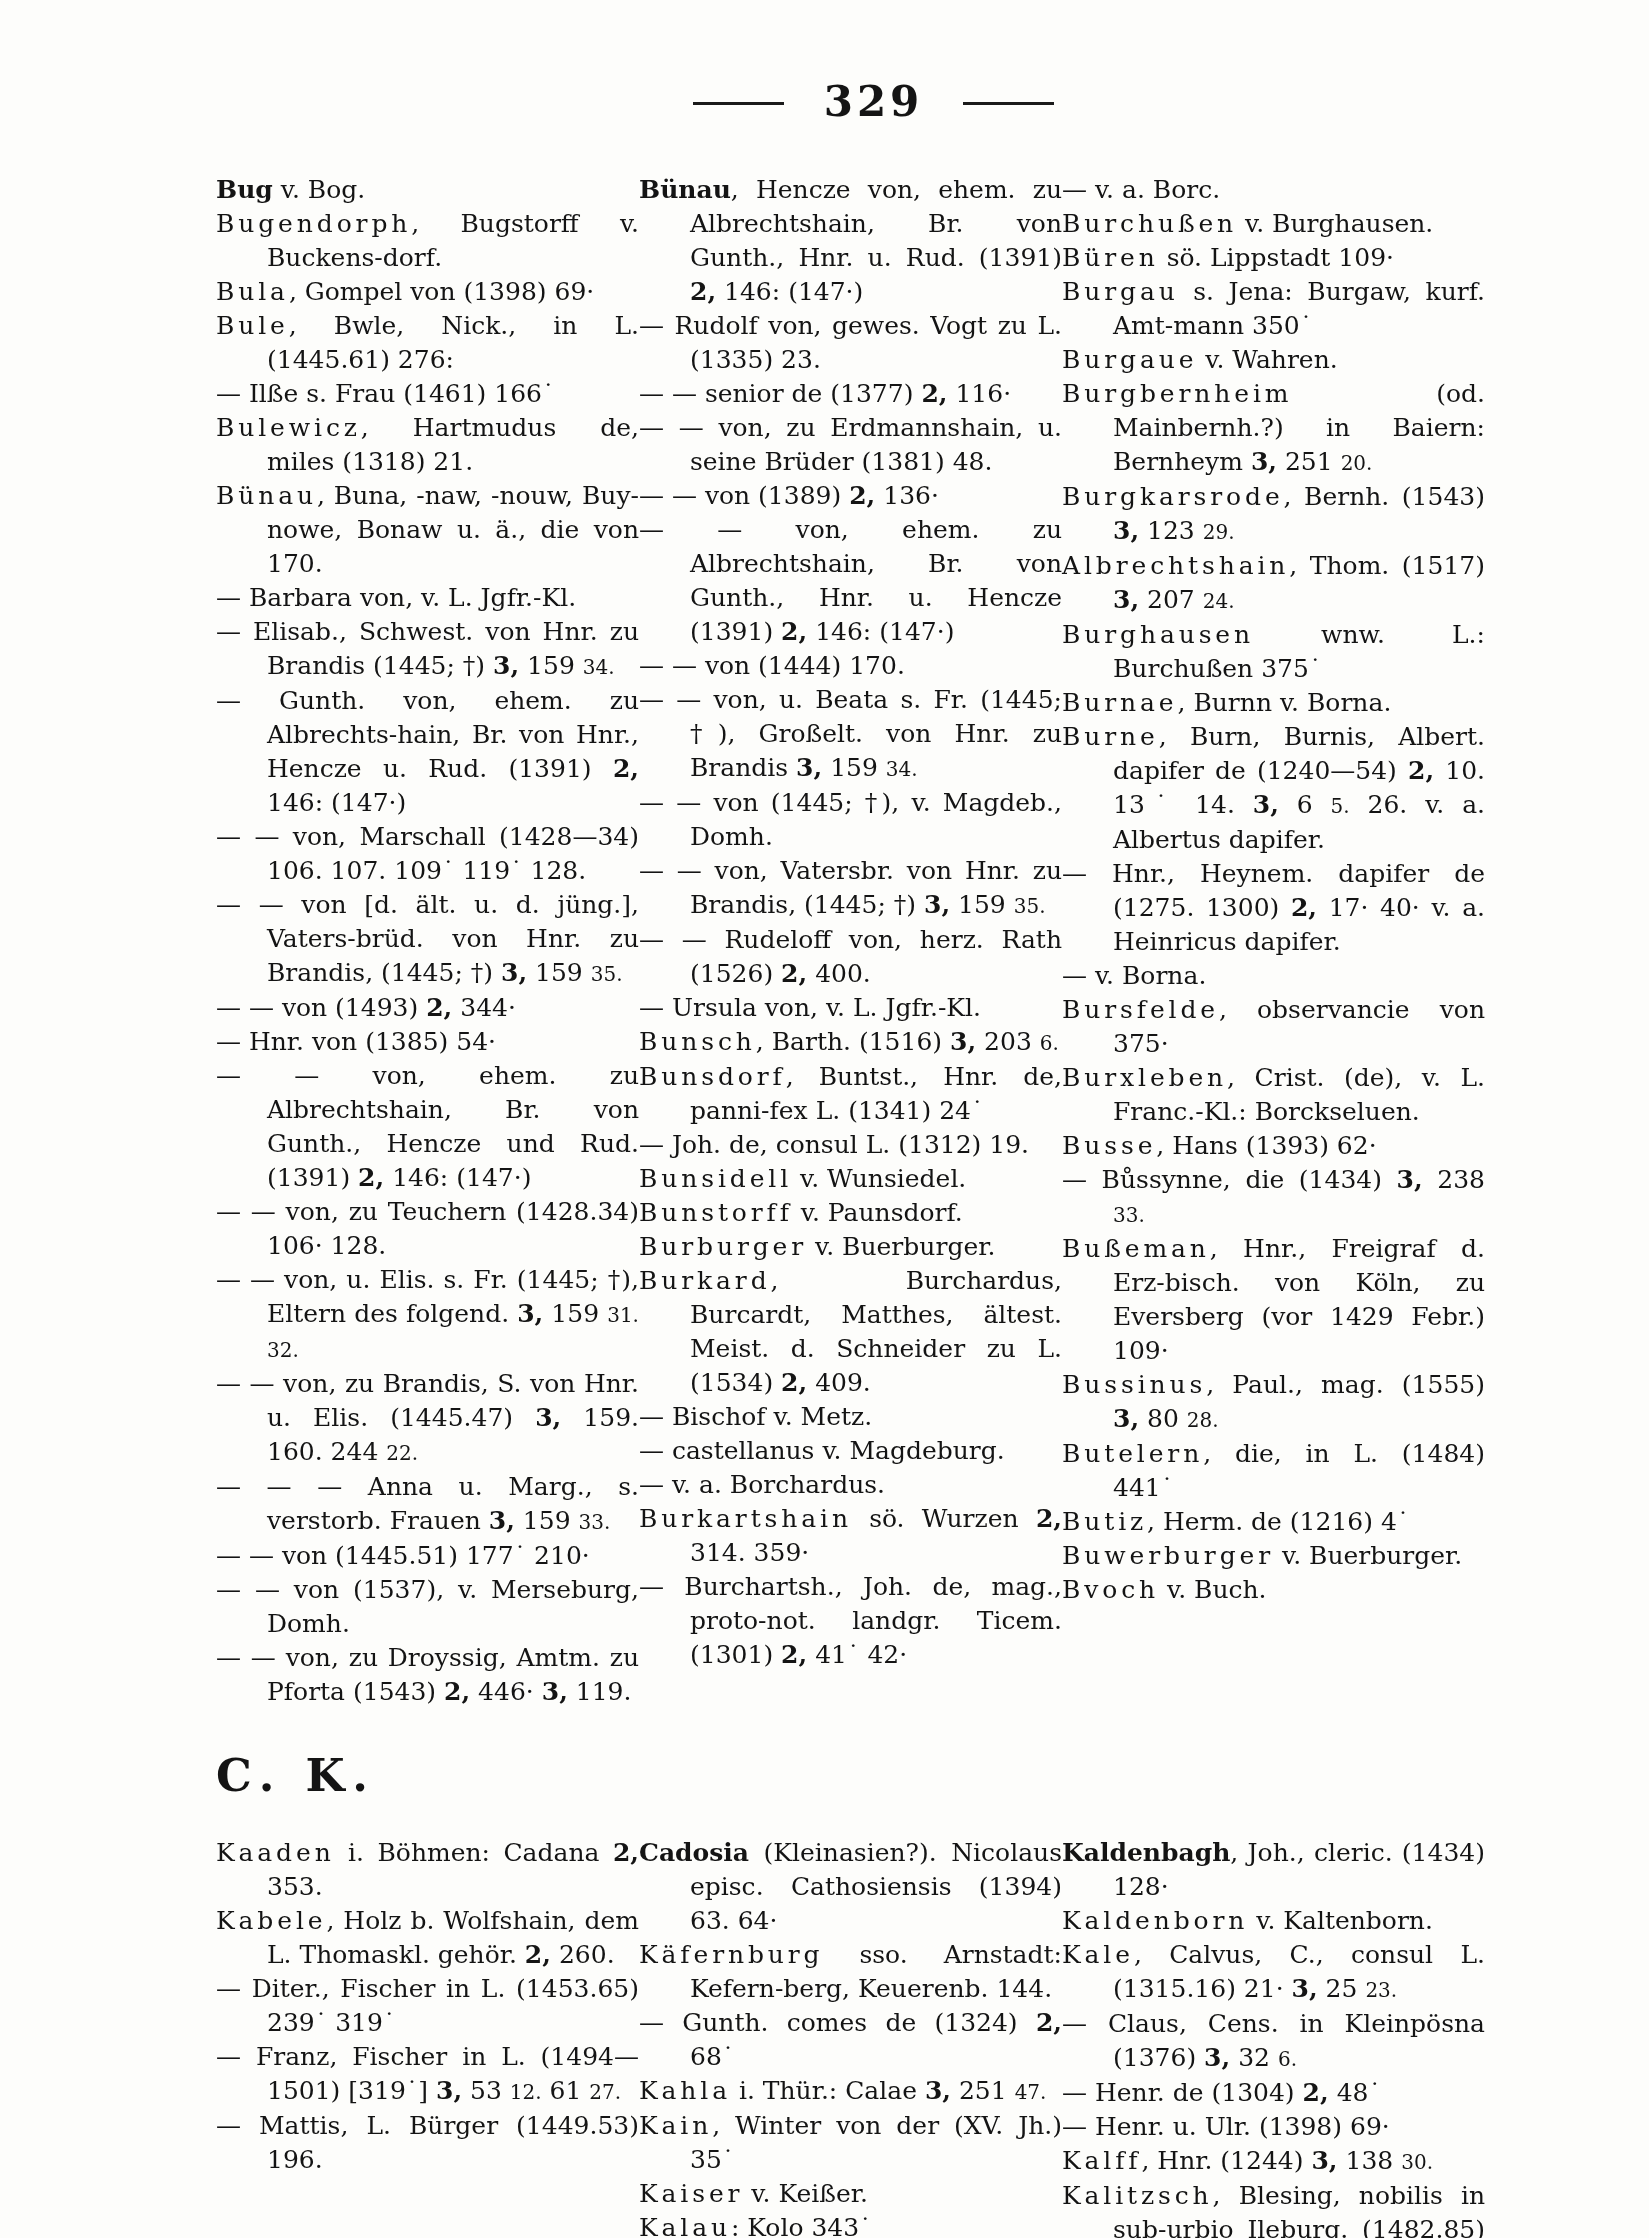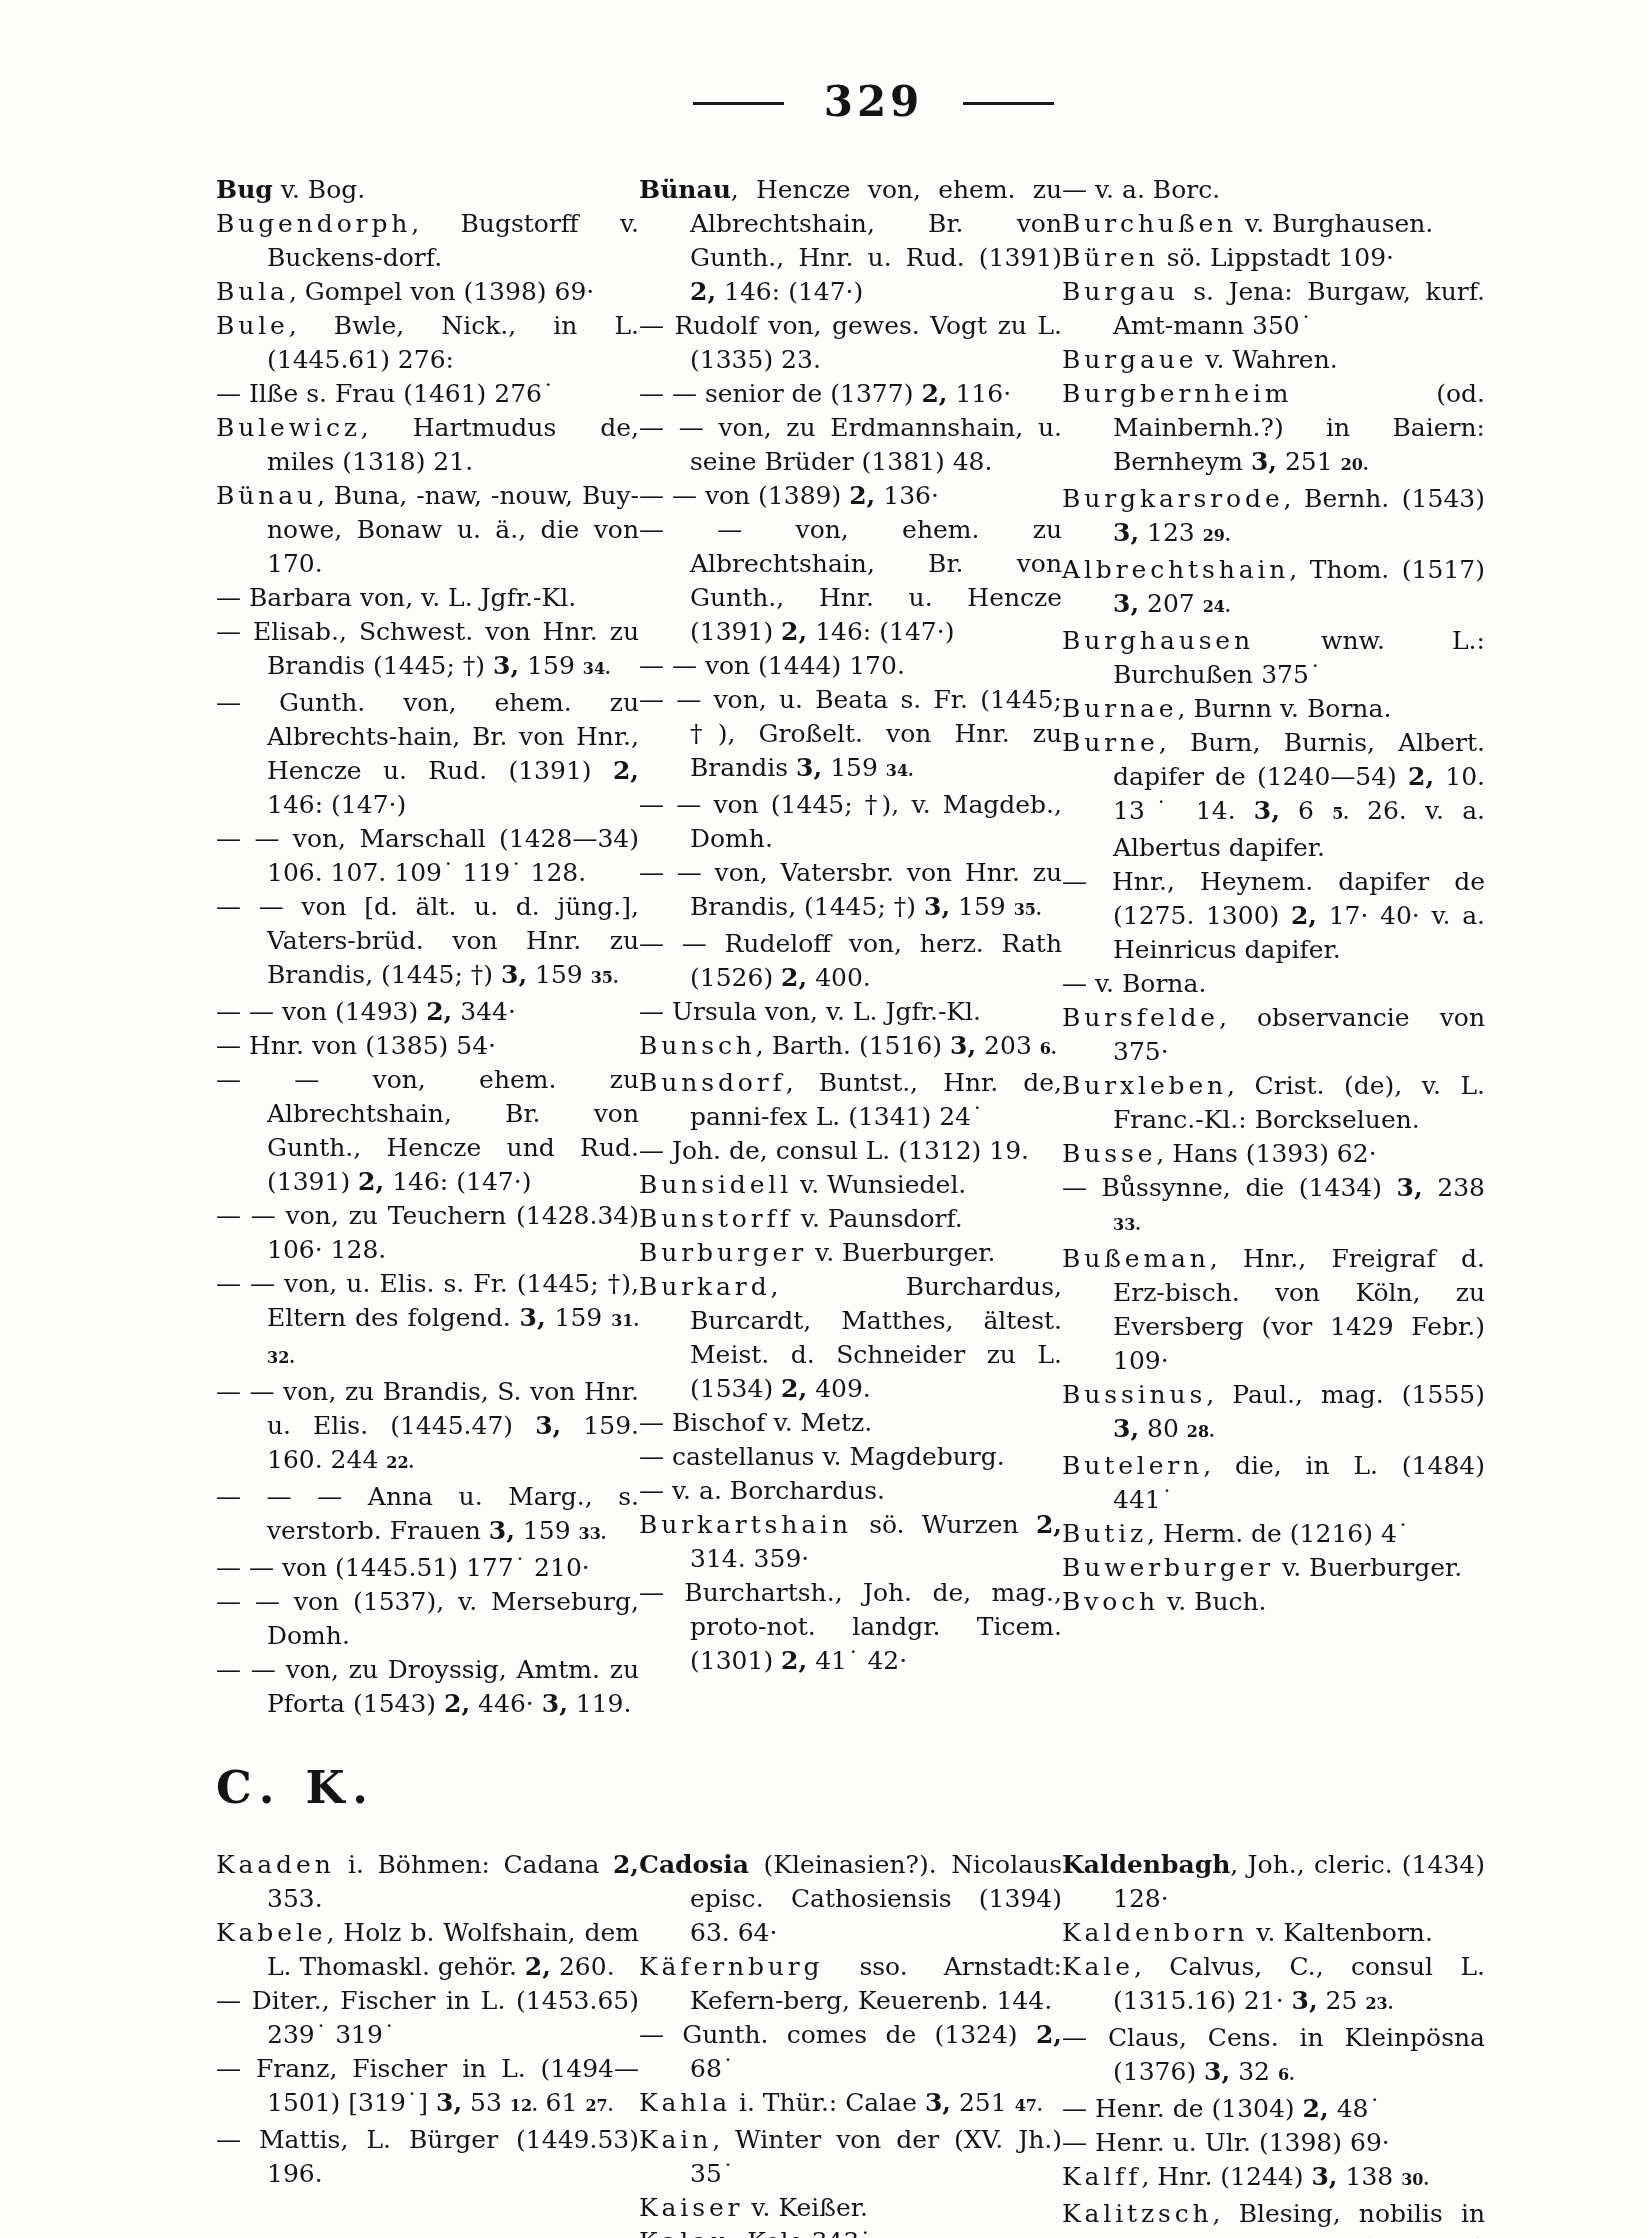--- a/index.html
+++ b/index.html
@@ -12,21 +12,21 @@
   .page{position:relative;width:1650px;height:2239px;border-radius:10px;}
   .content{padding:77px 119px 0 216px;}
   .header{text-align:center;white-space:nowrap;margin-bottom:47px;}
   .rule{display:inline-block;width:91px;height:2.8px;background:#1a1a1a;vertical-align:11px;margin:0 40px;}
   .pagenum{font-size:42px;font-weight:bold;letter-spacing:3.9px;}
   .cols{display:flex;}
   .col{width:423px;font-size:25px;line-height:34px;}
   .entry{padding-left:51px;text-indent:-51px;text-align:justify;margin:0;}
   .b{font-weight:bold;}
   .sp{letter-spacing:.155em;}
-  .sm{font-size:16px;font-weight:bold;}
+  .sm{font-size:20px;}
   .sup{font-size:.6em;vertical-align:super;}
   .section-heading{
     font-weight:bold;font-size:45px;
     letter-spacing:7.7px;margin:40px 0 34px 0;
   }
 </style>
 </head>
 <body>
 
 <div class="page">
@@ -35,21 +35,21 @@
     <div class="header">
       <span class="rule"></span><span class="pagenum">329</span><span class="rule"></span>
     </div>
 
     <div class="cols">
       <div class="col">
           <div class="entry"><span class="b">Bug</span><span> v. Bog.</span></div>
           <div class="entry"><span class="sp">Bugendorph</span><span>, Bugstorff v. Buckens-dorf.</span></div>
           <div class="entry"><span class="sp">Bula</span><span>, Gompel von (1398) 69·</span></div>
           <div class="entry"><span class="sp">Bule</span><span>, Bwle, Nick., in L. (1445.61) 276:</span></div>
-          <div class="entry"><span>— Ilße s. Frau (1461) 276˙</span></div>
+          <div class="entry"><span>— Ilße s. Frau (1461) 166˙</span></div>
           <div class="entry"><span class="sp">Bulewicz</span><span>, Hartmudus de, miles (1318) 21.</span></div>
           <div class="entry"><span class="sp">Bünau</span><span>, Buna, -naw, -nouw, Buy-nowe, Bonaw u. ä., die von 170.</span></div>
           <div class="entry"><span>— Barbara von, v. L. Jgfr.-Kl.</span></div>
           <div class="entry"><span>— Elisab., Schwest. von Hnr. zu Brandis (1445; †) </span><span class="b">3,</span><span> 159 </span><span class="sm">34.</span></div>
           <div class="entry"><span>— Gunth. von, ehem. zu Albrechts-hain, Br. von Hnr., Hencze u. Rud. (1391) </span><span class="b">2,</span><span> 146: (147·)</span></div>
           <div class="entry"><span>— — von, Marschall (1428—34) 106. 107. 109˙ 119˙ 128.</span></div>
           <div class="entry"><span>— — von [d. ält. u. d. jüng.], Vaters-brüd. von Hnr. zu Brandis, (1445; †) </span><span class="b">3,</span><span> 159 </span><span class="sm">35.</span></div>
           <div class="entry"><span>— — von (1493) </span><span class="b">2,</span><span> 344·</span></div>
           <div class="entry"><span>— Hnr. von (1385) 54·</span></div>
           <div class="entry"><span>— — von, ehem. zu Albrechtshain, Br. von Gunth., Hencze und Rud. (1391) </span><span class="b">2,</span><span> 146: (147·)</span></div>

